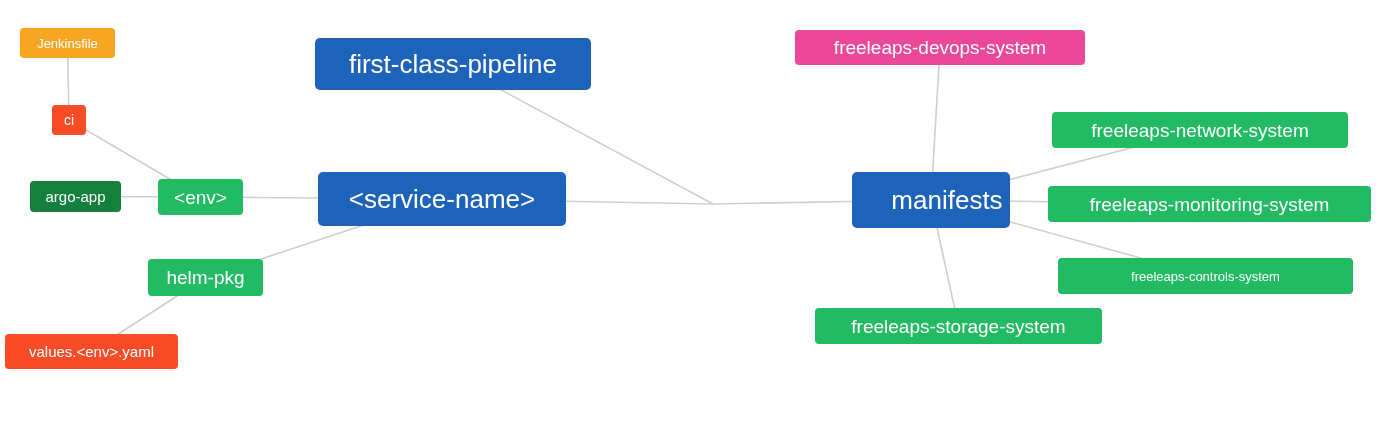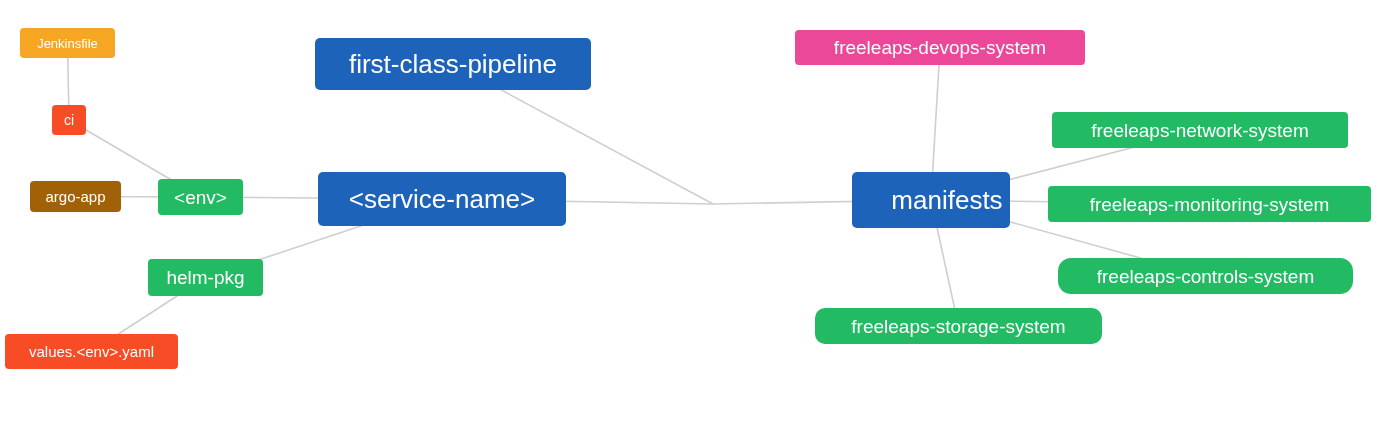--- a/index.html
+++ b/index.html
@@ -45,22 +45,22 @@
   
   .n-first-class-pipeline { left: 315px; top: 38px;  width: 276px; height: 52px; font-size: 26px; border-radius: 5px; }
   .n-service-name         { left: 318px; top: 172px; width: 248px; height: 54px; font-size: 26px; border-radius: 5px; }
   .n-manifests            { left: 852px; top: 172px; width: 158px; height: 56px; font-size: 26px; border-radius: 5px; padding-left: 32px; }
   
   .n-freeleaps-ops        { left: 580px; top: 168px; width: 266px; height: 72px; font-size: 32px; border-radius: 6px; }
   
   .n-devops-system      { left: 795px;  top: 30px;  width: 290px; height: 35px; font-size: 19px; }
   .n-network-system     { left: 1052px; top: 112px; width: 296px; height: 36px; font-size: 19px; }
   .n-monitoring-system  { left: 1048px; top: 186px; width: 323px; height: 36px; font-size: 19px; }
-  .n-controls-system    { left: 1058px; top: 258px; width: 295px; height: 36px; font-size: 19px; border-radius: 13px; }
-  .n-storage-system     { left: 815px;  top: 308px; width: 287px; height: 36px; font-size: 19px; border-radius: 10px; }
+  .n-controls-system    { left: 1058px; top: 258px; width: 295px; height: 36px; font-size: 13px; }
+  .n-storage-system     { left: 815px;  top: 308px; width: 287px; height: 36px; font-size: 19px; }
 </style>
 </head>
 <body>
 
 <div id="canvas">
 
   <svg id="edges" width="1390" height="421" viewBox="0 0 1390 421">
       <line x1="67.5" y1="43" x2="69" y2="120" stroke="#cfcfcf" stroke-width="1.6"></line>
       <line x1="69" y1="120" x2="200.5" y2="197" stroke="#cfcfcf" stroke-width="1.6"></line>
       <line x1="75.5" y1="196.5" x2="200.5" y2="197" stroke="#cfcfcf" stroke-width="1.6"></line>
@@ -74,21 +74,21 @@
       <line x1="931" y1="200" x2="1200" y2="130" stroke="#cfcfcf" stroke-width="1.6"></line>
       <line x1="931" y1="200" x2="1209.5" y2="204" stroke="#cfcfcf" stroke-width="1.6"></line>
       <line x1="931" y1="200" x2="1205.5" y2="276" stroke="#cfcfcf" stroke-width="1.6"></line>
       <line x1="931" y1="200" x2="958.5" y2="326" stroke="#cfcfcf" stroke-width="1.6"></line>
     </svg>
 
   <div class="node n-jenkinsfile" style="background: rgb(246, 166, 35);">Jenkinsfile</div>
 
   <div class="node n-ci" style="background: rgb(247, 76, 37);">ci</div>
 
-  <div class="node n-argo-app" style="background: #a16207;">argo-app</div>
+  <div class="node n-argo-app" style="background: #15803d;">argo-app</div>
 
   <div class="node n-env" style="background: rgb(34, 186, 98);">&lt;env&gt;</div>
 
   <div class="node n-helm-pkg" style="background: rgb(34, 186, 98);">helm-pkg</div>
 
   <div class="node n-values-env-yaml" style="background: rgb(247, 76, 37);">values.&lt;env&gt;.yaml</div>
 
   <div class="node n-first-class-pipeline" style="background: rgb(30, 99, 186);">first-class-pipeline</div>
 
   <div class="node n-service-name" style="background: rgb(30, 99, 186);">&lt;service-name&gt;</div>

